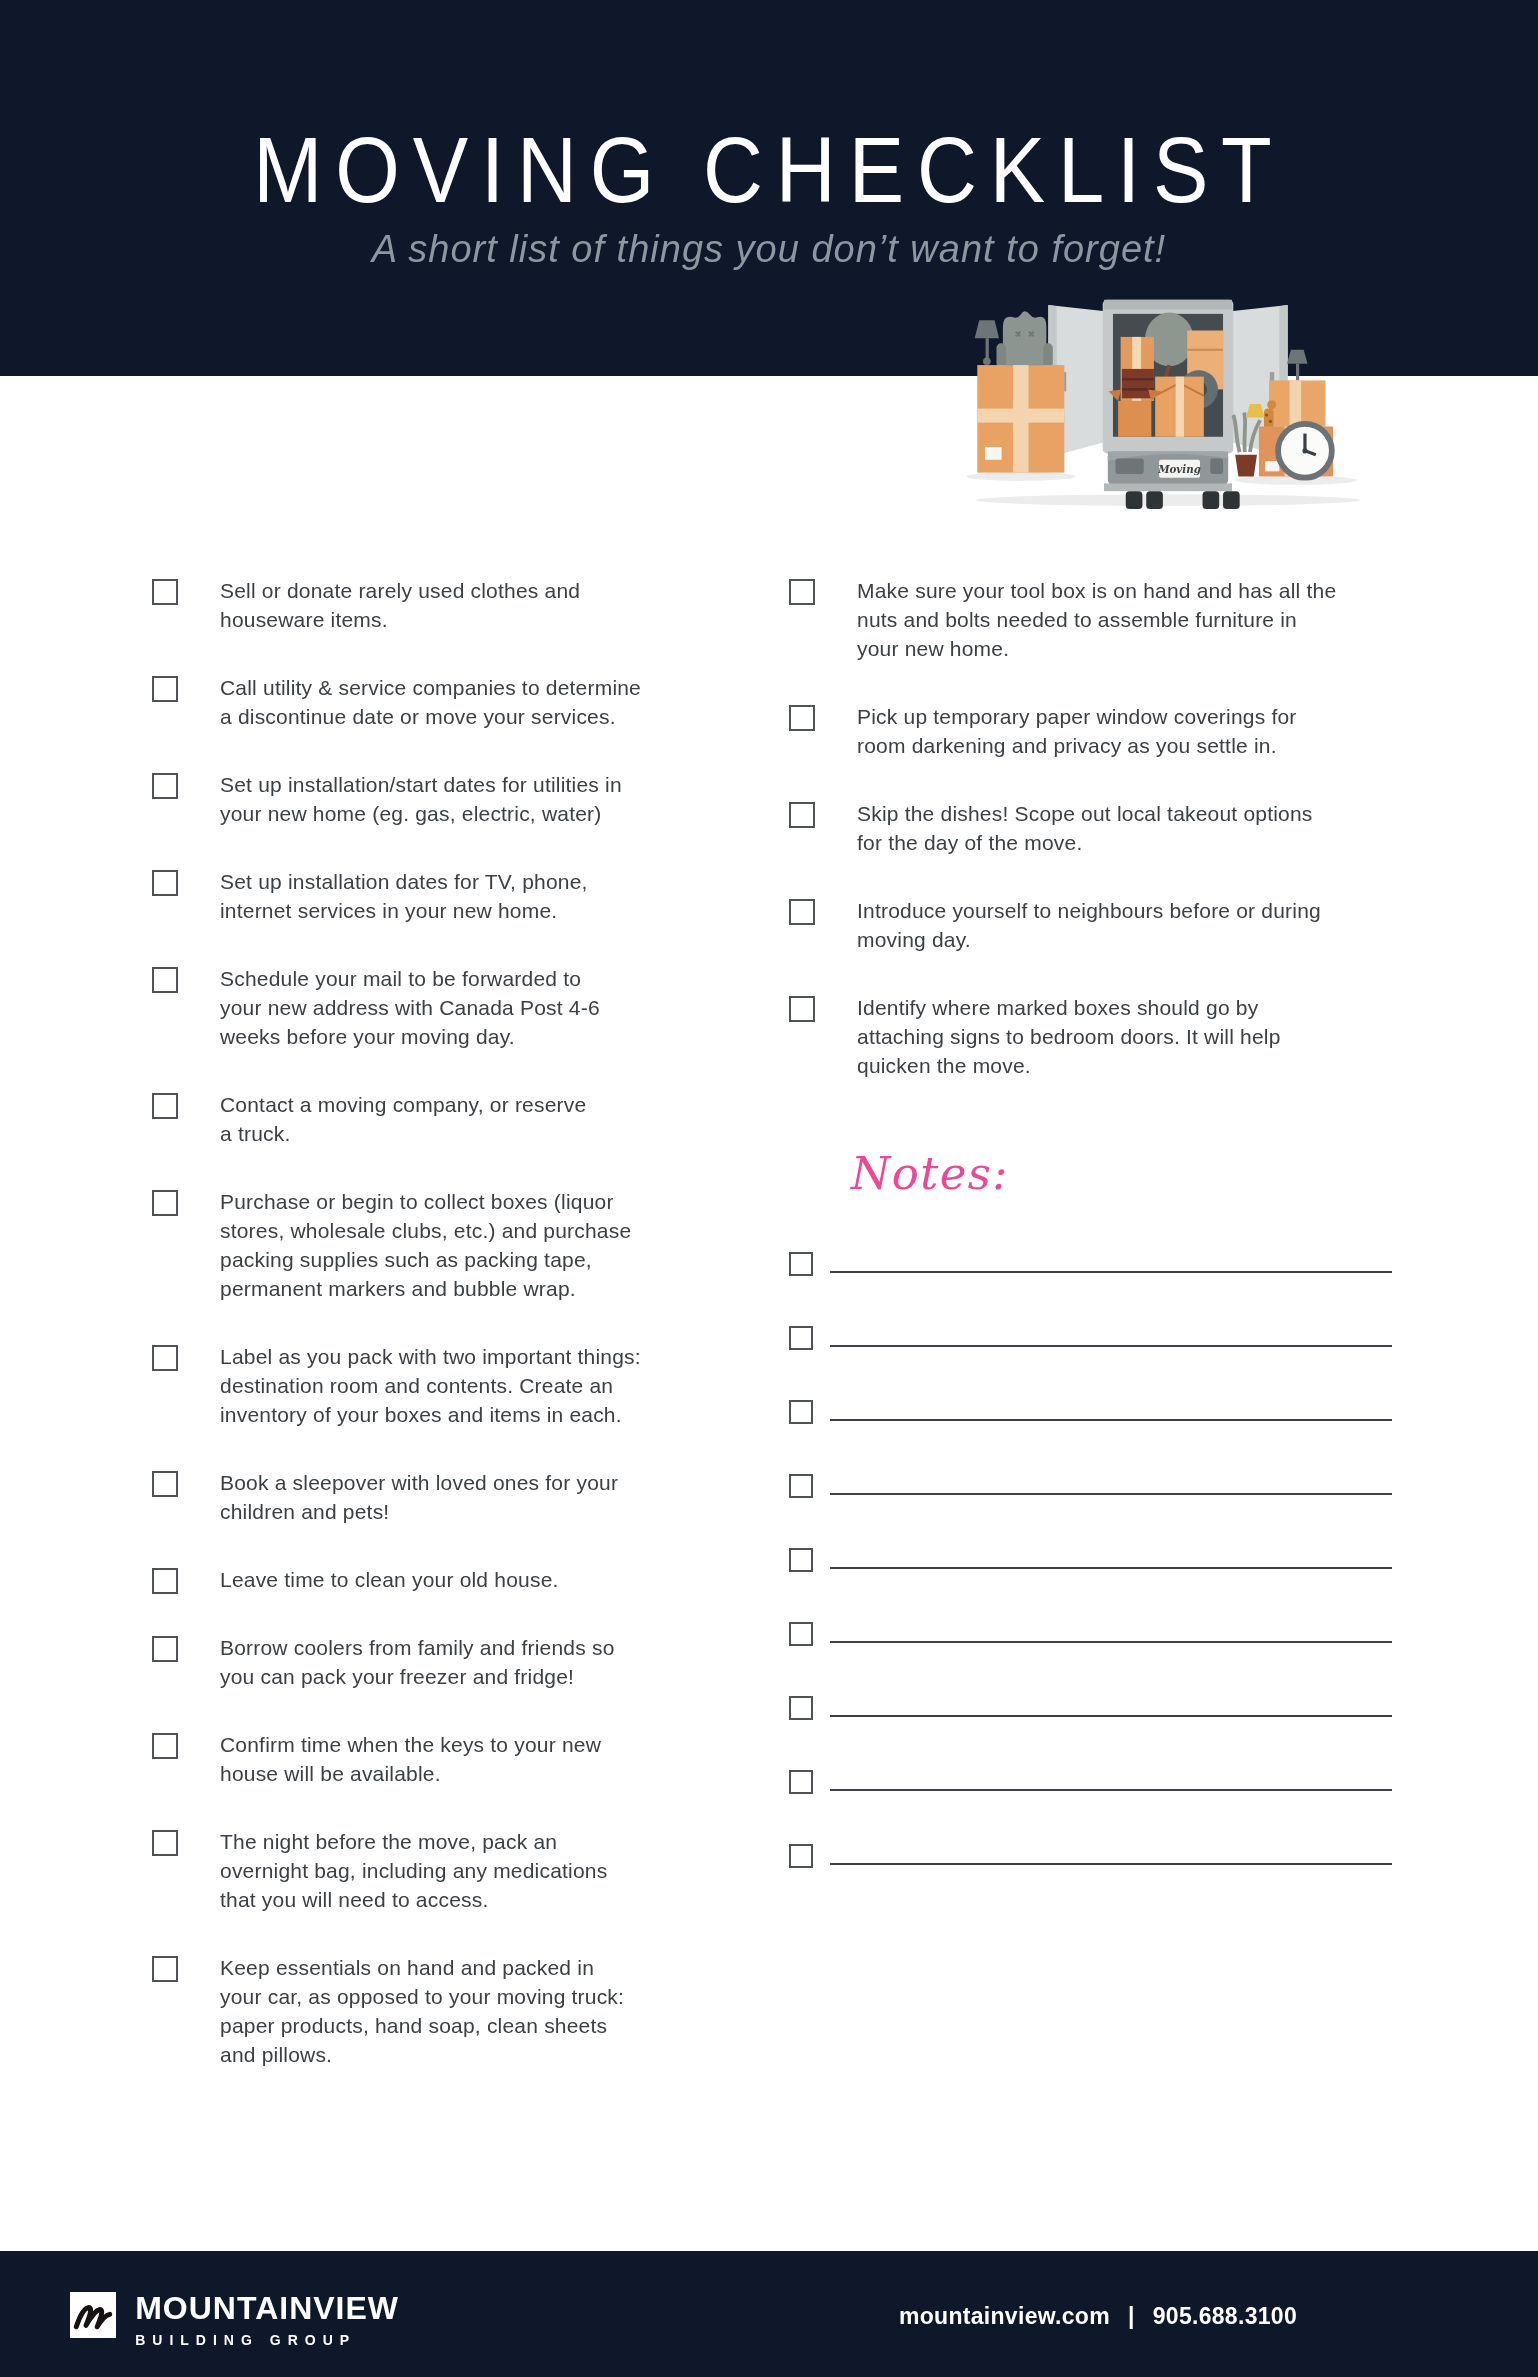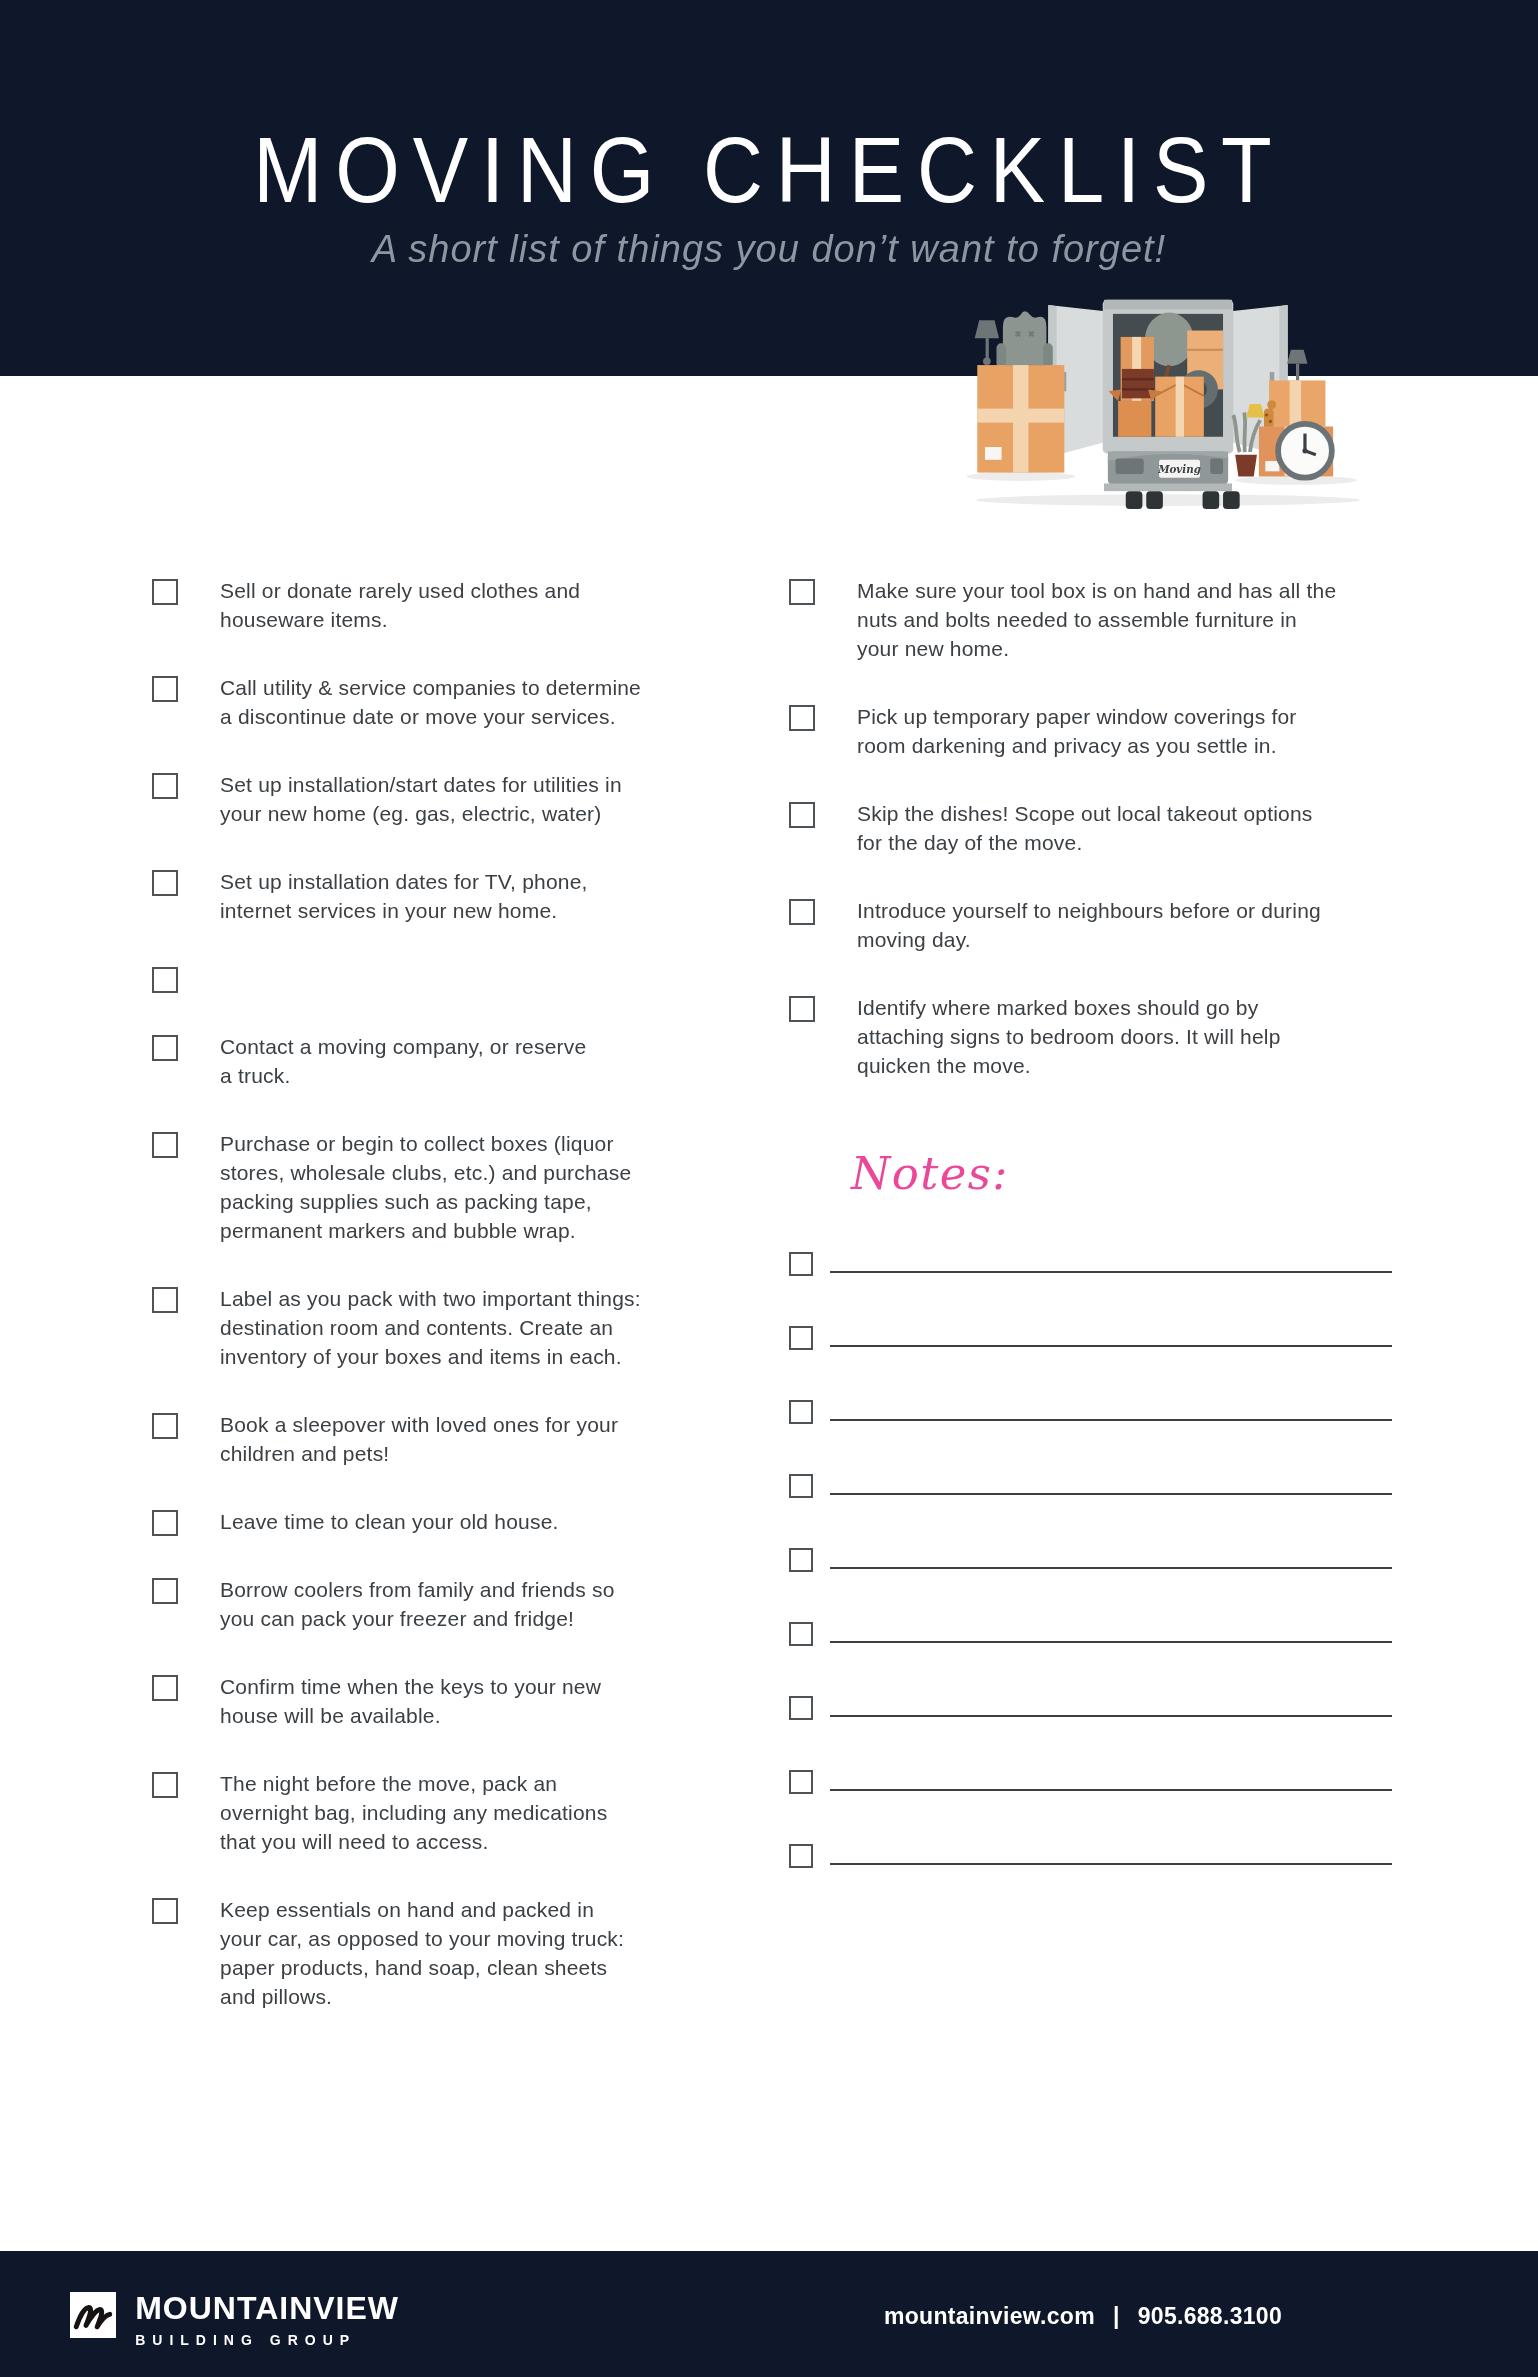--- a/index.html
+++ b/index.html
@@ -55,21 +55,21 @@
   }
   .note-line{flex:1;border-bottom:2.1px solid #3b4045;height:0;margin-bottom:3.5px;}
 
   
   .logo{position:absolute;left:70px;top:41px;display:flex;align-items:flex-start;gap:8px;}
   .logo-mark{width:46px;height:46px;background:#ffffff;flex:none;}
   .brand-block{margin-left:11.2px;}
   .brand-name{color:#ffffff;font-size:32px;font-weight:bold;letter-spacing:1px;line-height:32px;}
   .brand-tagline{color:#ffffff;font-size:14px;font-weight:bold;letter-spacing:7px;margin-top:8px;}
   .footer-contact{
-    position:absolute;right:256px;top:52px;display:flex;gap:18px;
+    position:absolute;right:241px;top:52px;display:flex;gap:18px;
     color:#ffffff;font-size:23px;font-weight:bold;letter-spacing:0.3px;
   }
 </style>
 </head>
 <body>
 
 <div class="band top">
   <h1 class="page-title">MOVING CHECKLIST</h1>
   <div class="page-subtitle">A short list of things you don’t want to forget!</div>
 </div>
@@ -181,20 +181,23 @@
       <p class="item-text">Set up installation/start dates for utilities in
 your new home (eg. gas, electric, water)</p>
     </div>
   <div class="item">
       <span class="cb"></span>
       <p class="item-text">Set up installation dates for TV, phone,
 internet services in your new home.</p>
     </div>
   <div class="item">
       <span class="cb"></span>
+      <p class="item-text">Schedule your mail to be forwarded to
+your new address with Canada Post 4-6
+weeks before your moving day.</p>
     </div>
   <div class="item">
       <span class="cb"></span>
       <p class="item-text">Contact a moving company, or reserve
 a truck.</p>
     </div>
   <div class="item">
       <span class="cb"></span>
       <p class="item-text">Purchase or begin to collect boxes (liquor
 stores, wholesale clubs, etc.) and purchase

